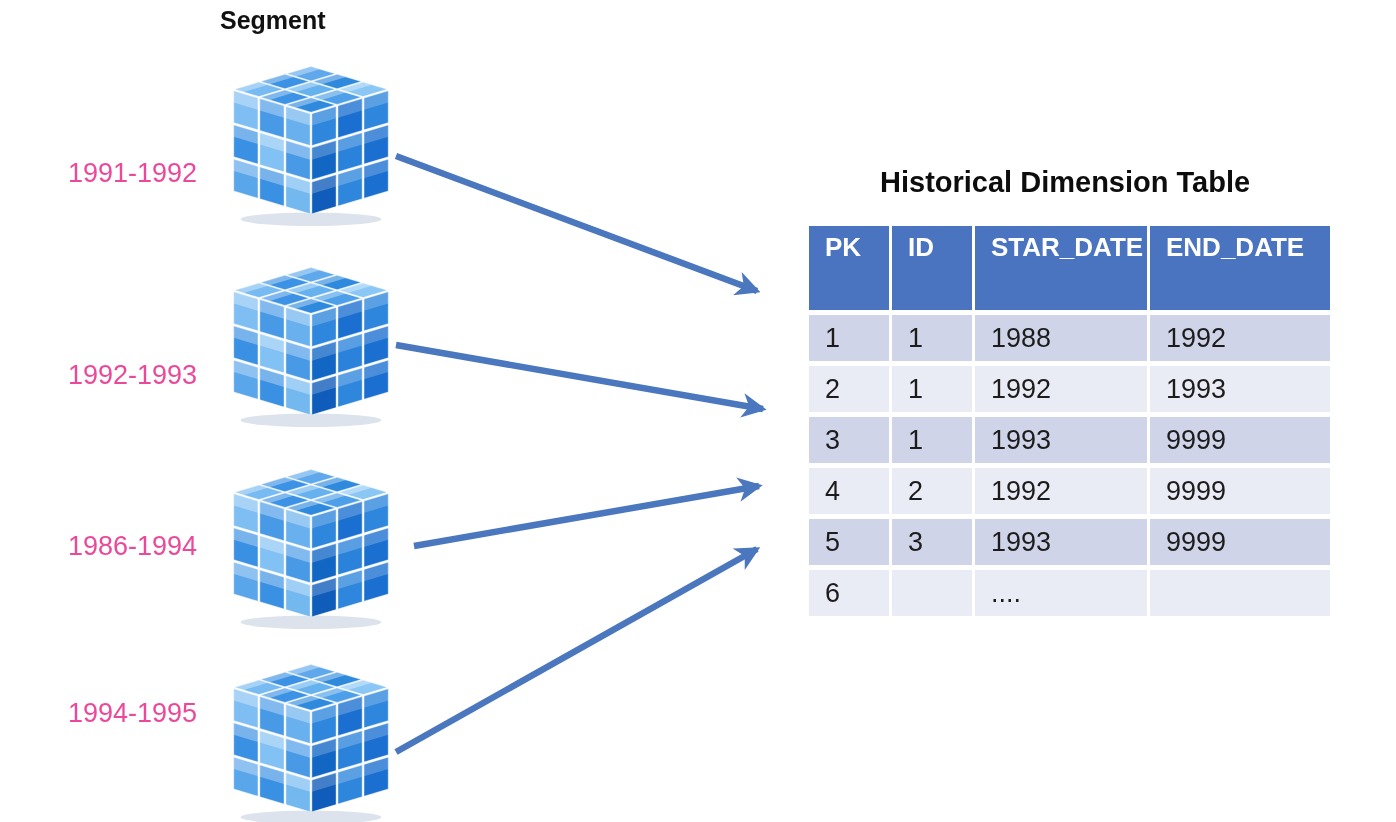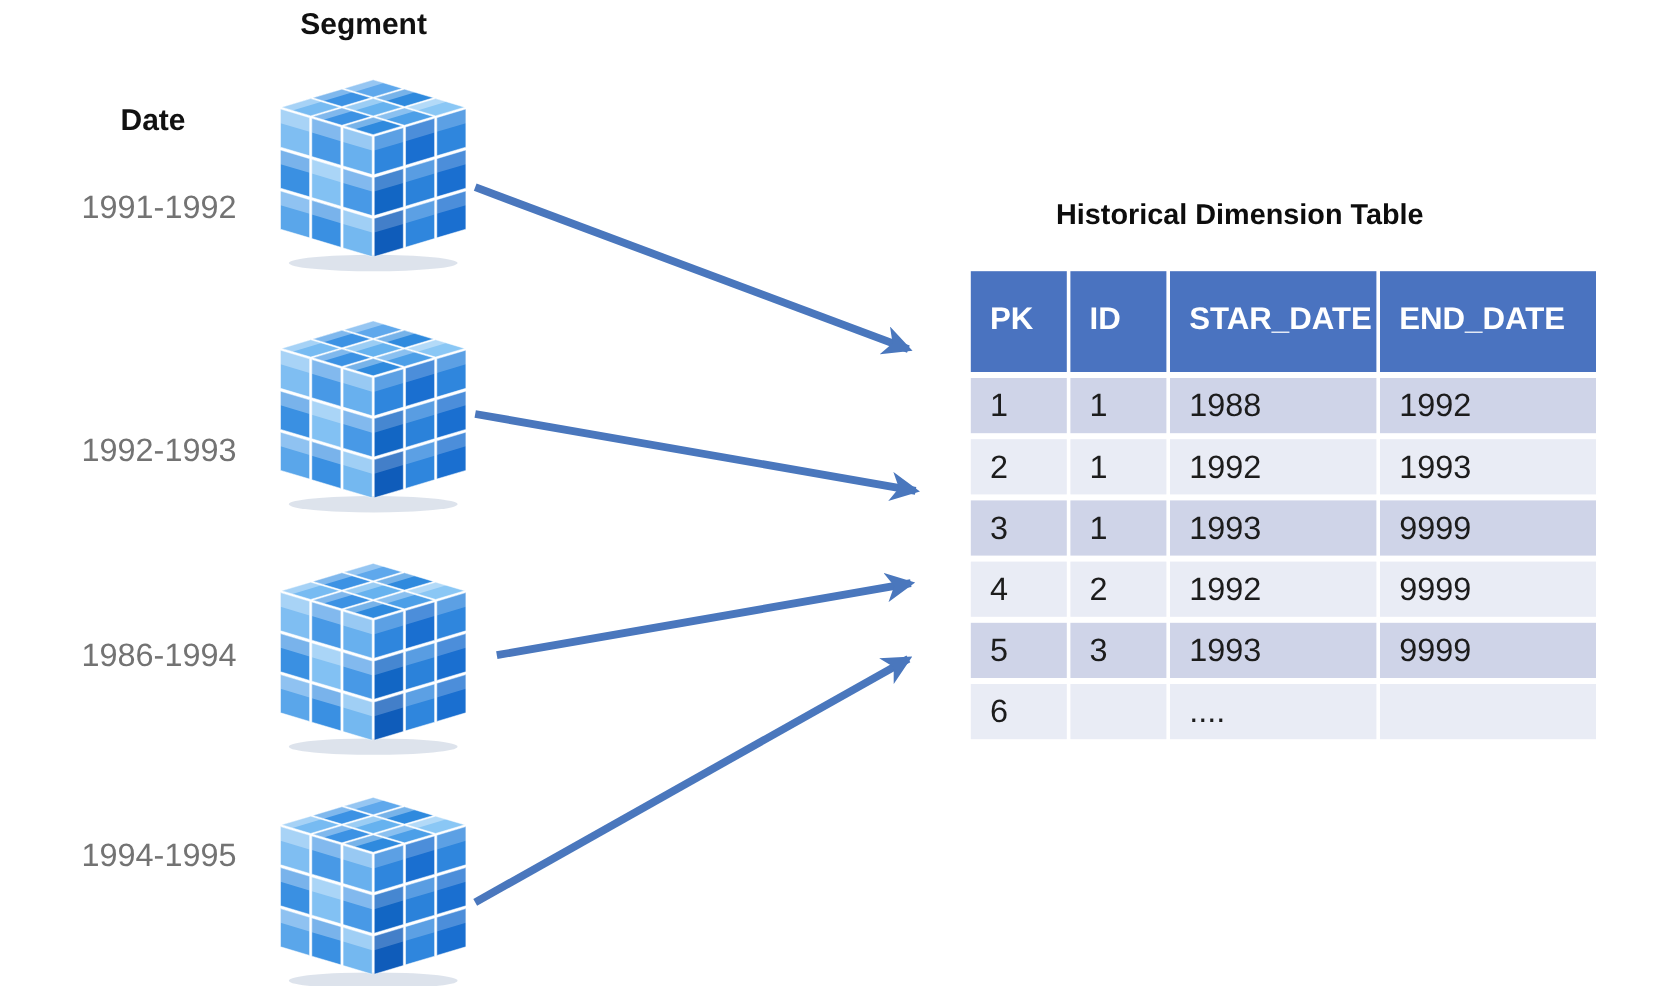--- a/index.html
+++ b/index.html
@@ -8,53 +8,52 @@
     width:1396px;height:822px;
     background:#ffffff;
     font-family:"Liberation Sans", sans-serif;
     overflow:hidden;
   }
   .abs{position:absolute;}
   .heading{
     font-weight:bold;
     font-size:25px;
     color:#111;
-    text-align:center;
   }
   .range-label{
     position:absolute;
     left:40px;width:185px;
-    font-size:27px;color:#737373;
+    font-size:27px;color:#ec4899;
     text-align:center;
     white-space:nowrap;
   }
   .cube{position:absolute;left:228px;width:166px;height:166px;}
   #segment-label{left:220px;top:6px;width:166px;}
   #date-label{left:40px;top:86px;width:175px;}
   #arrow-layer{position:absolute;left:0;top:0;width:1396px;height:822px;pointer-events:none;}
 
   #table-title{
     left:880px;top:166px;
-    font-weight:bold;font-size:24px;color:#0d0d0d;
+    font-weight:bold;font-size:29px;color:#0d0d0d;
     white-space:nowrap;
   }
   #dim-table{
     position:absolute;left:806px;top:221px;
     border-collapse:separate;
     border-spacing:3px 5px;
     table-layout:fixed;
   }
   #dim-table th{
     background:var(--header-blue,#4a73c0);
     color:#ffffff;
     font-weight:bold;
     font-size:26px;
     text-align:left;
     vertical-align:top;
-    padding:24px 0 0 16px;
+    padding:6px 0 0 16px;
     height:84px;
     box-sizing:border-box;
   }
   #dim-table td{
     font-size:27px;
     color:#1c1c1c;
     text-align:left;
     vertical-align:middle;
     padding:0 0 0 16px;
     height:46px;
@@ -63,21 +62,20 @@
   }
   #dim-table tr.band-dark td{background:var(--row-dark,#cfd4e8);}
   #dim-table tr.band-light td{background:var(--row-light,#e9ecf5);}
 </style>
 </head>
 <body>
 
 <div id="canvas">
 
   <div id="segment-label" class="abs heading">Segment</div>
-  <div id="date-label" class="abs heading">Date</div>
 
   <div id="segments-host">
   <div>
     <div class="range-label" style="top: 158px;">1991-1992</div>
     <svg class="cube" viewBox="0 0 170 170" xmlns="http://www.w3.org/2000/svg" style="top: 62px;">
           <ellipse cx="85" cy="161" rx="72" ry="7" fill="rgba(120,145,180,0.25)"></ellipse>
           <polygon points="85.0,4.6 60.2,12.0 85.0,19.4 109.8,12.0" fill="#5fa8ec" stroke="rgba(255,255,255,0.55)" stroke-width="0.8"></polygon>
           <polygon points="85.0,4.6 60.2,12.0 69.4,14.8 94.2,7.3" fill="rgba(255,255,255,0.35)"></polygon>
           <polygon points="58.3,12.6 33.5,20.0 58.3,27.4 83.1,20.0" fill="#3c92e4" stroke="rgba(255,255,255,0.55)" stroke-width="0.8"></polygon>
           <polygon points="58.3,12.6 33.5,20.0 42.7,22.8 67.5,15.3" fill="rgba(255,255,255,0.35)"></polygon>

